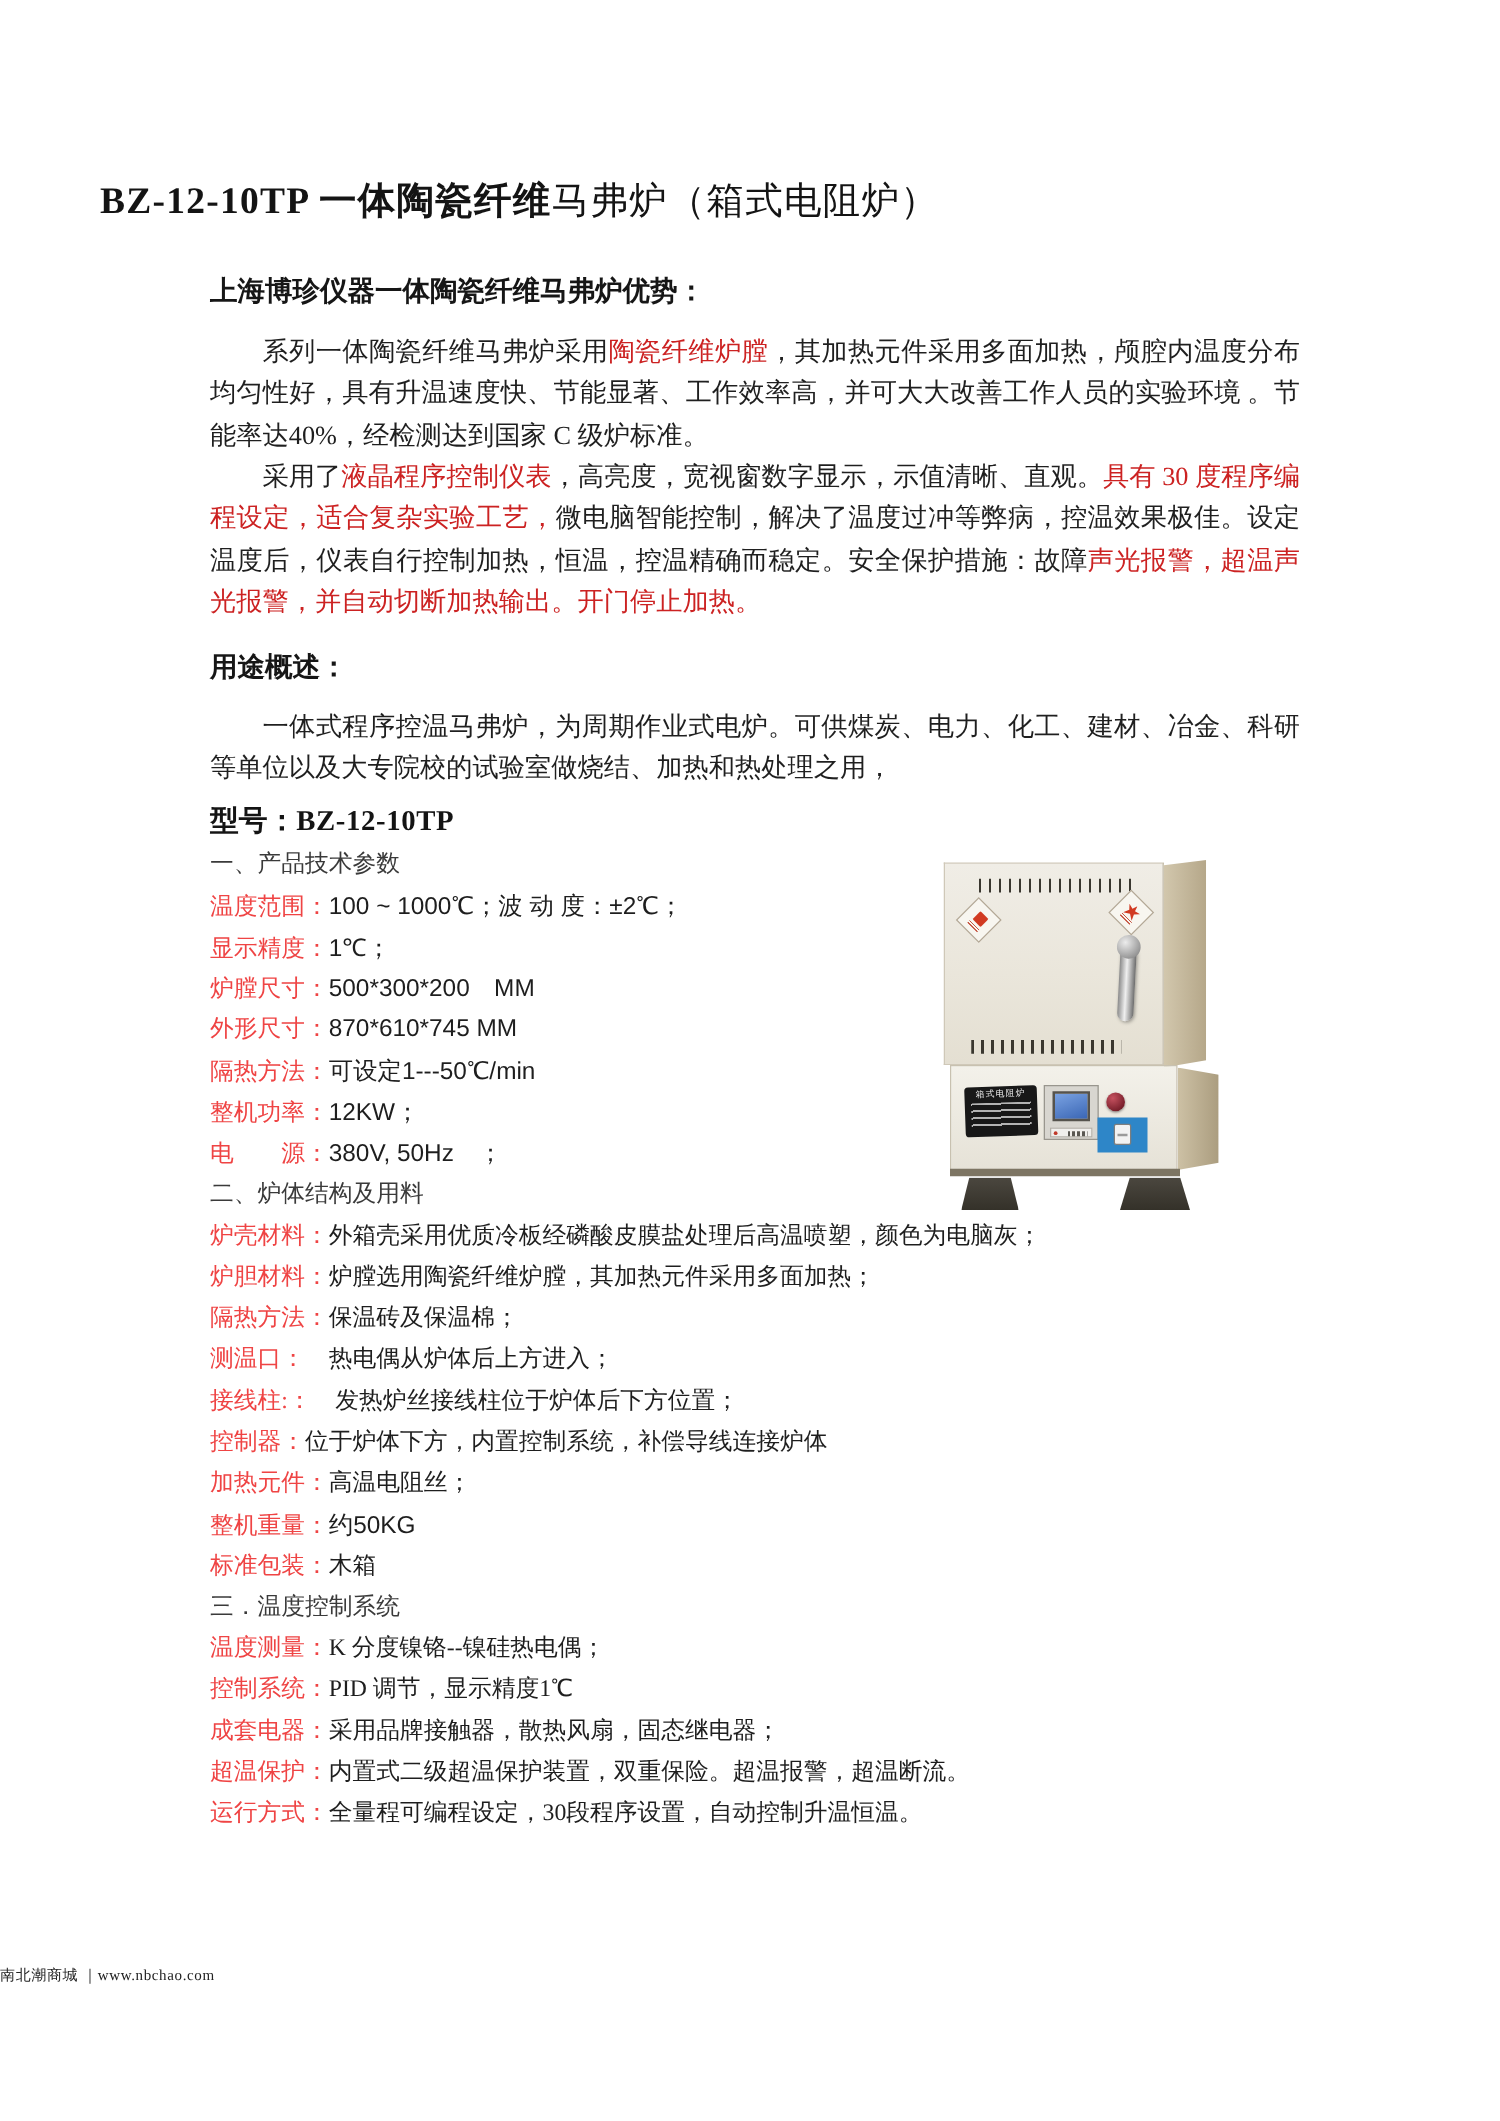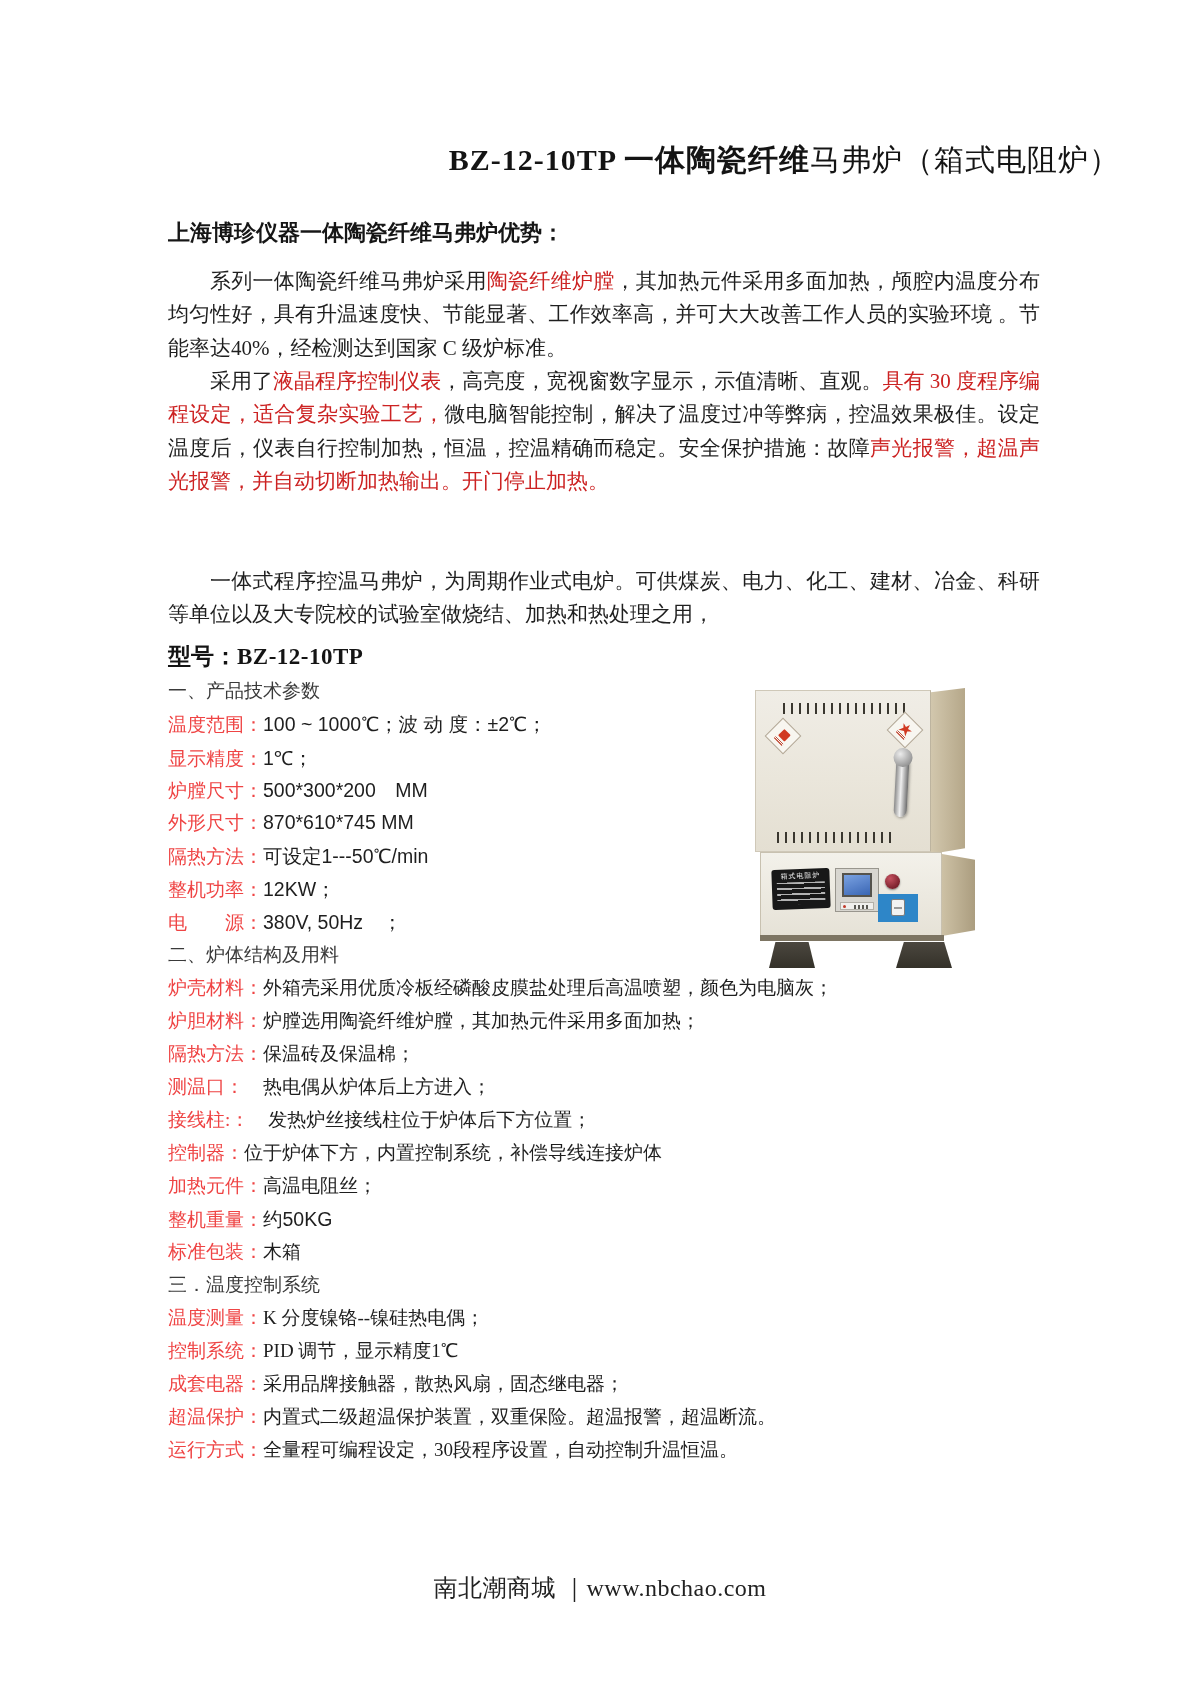--- a/index.html
+++ b/index.html
@@ -7,21 +7,21 @@
   body { font-family:"Liberation Serif", serif; color:#232323; }
   .page {
     position:relative; width:1200px; height:1697px; margin:0 auto;
     background:#ffffff; overflow:hidden;
   }
   .sans { font-family:"Liberation Sans", sans-serif; }
 
   
   .doc-title {
     position:absolute; top:140px; left:80px; width:1040px;
-    text-align:right; font-size:30px; letter-spacing:1px; color:#141414;
+    text-align:left; font-size:30px; letter-spacing:1px; color:#141414;
   }
   .doc-title .t-bold { font-weight:700; }
   .doc-title .t-reg  { font-weight:400; }
 
   
   .content { position:absolute; left:168px; width:872px; }
   .h-bold { font-weight:700; font-size:22px; color:#161616; }
   .para {
     font-size:21px; line-height:33.4px; text-align:justify;
     text-indent:2em; color:#1f1f1f;margin-top:13px;
@@ -42,21 +42,21 @@
   #spec-list { top:678px; width:880px; }
   .spec-line { height:33px; font-size:19px; white-space:nowrap; }
   .spec-header { color:#3a3a3a; }
   .spec-label { color:#ef4444; }
   .spec-value { color:#1e1e1e; }
   .spec-value.sans { font-size:19.5px; }
 
   
   .footer {
     position:absolute; top:1572px; left:0; width:1200px;
-    text-align:center; font-size:24px; color:#222222; letter-spacing:0.5px;
+    font-size:12px; color:#222222; letter-spacing:0.5px;
   }
 
   
   .furnace { position:absolute; left:755px; top:688px; width:232px; height:282px; }
 
   .cab-front {
     position:absolute; left:0; top:2px; width:176px; height:162px;
     background:linear-gradient(180deg,#f0ede6 0%,#eae6db 55%,#e4dfd2 100%);
     border:1px solid #cfc8b8; border-right:1px solid #bdb49f;
   }
@@ -187,20 +187,21 @@
   <div class="content h-bold" id="adv-heading">上海博珍仪器一体陶瓷纤维马弗炉优势：</div>
 
   <div class="content para" id="adv-p1">
     <span>系列一体陶瓷纤维马弗炉采用</span><span class="red">陶瓷纤维炉膛</span><span>，其加热元件采用多面加热，颅腔内温度分布均匀性好，具有升温速度快、节能显著、工作效率高，并可大大改善工作人员的实验环境 。节能率达40%，经检测达到国家 C 级炉标准。</span>
   </div>
 
   <div class="content para" id="adv-p2">
     <span>采用了</span><span class="red">液晶程序控制仪表</span><span>，高亮度，宽视窗数字显示，示值清晰、直观。</span><span class="red">具有 30 度程序编程设定，适合复杂实验工艺，</span><span>微电脑智能控制，解决了温度过冲等弊病，控温效果极佳。设定温度后，仪表自行控制加热，恒温，控温精确而稳定。安全保护措施：故障</span><span class="red">声光报警，超温声光报警，并自动切断加热输出。开门停止加热。</span>
   </div>
 
+  <div class="content h-bold" id="use-heading">用途概述：</div>
   <div class="content para" id="use-body">一体式程序控温马弗炉，为周期作业式电炉。可供煤炭、电力、化工、建材、冶金、科研等单位以及大专院校的试验室做烧结、加热和热处理之用，</div>
 
   <div class="content" id="model-line">
     <span class="m-label">型号：</span><span class="m-value">BZ-12-10TP</span>
   </div>
 
   <div class="content" id="spec-list">
     <div class="spec-line spec-header">一、产品技术参数</div>
     <div class="spec-line"><span class="spec-label">温度范围：</span><span class="spec-value sans">100 ~ 1000℃；波 动 度：±2℃；</span></div>
     <div class="spec-line"><span class="spec-label">显示精度：</span><span class="spec-value sans">1℃；</span></div>

